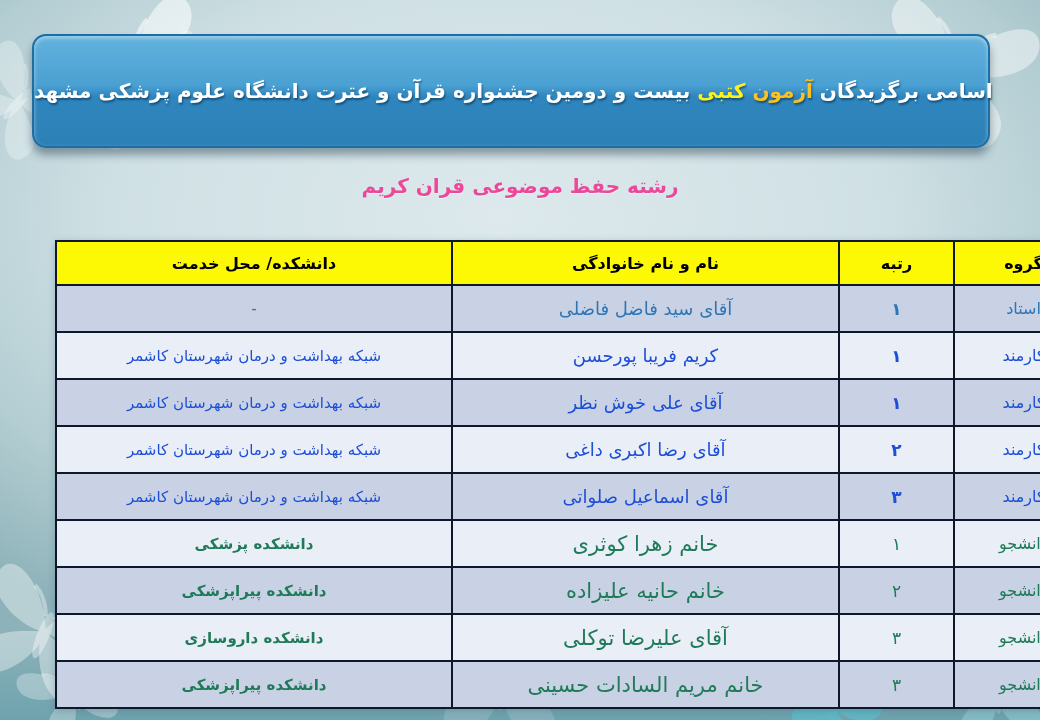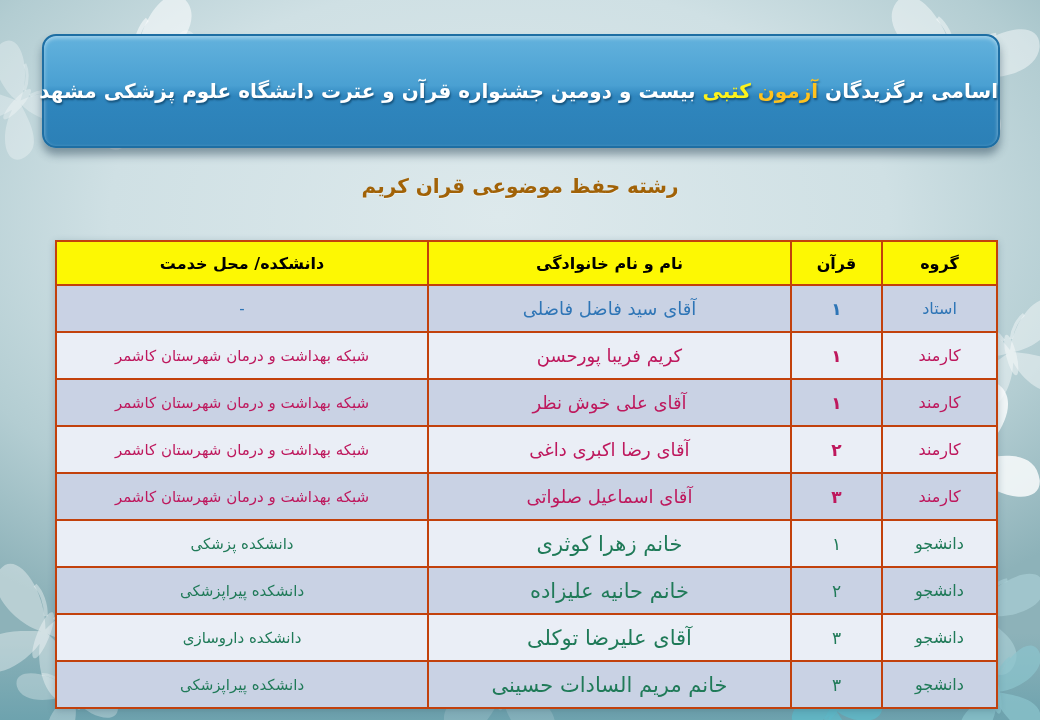--- a/index.html
+++ b/index.html
@@ -8,77 +8,77 @@
     font-family:"DejaVu Sans","Liberation Sans",sans-serif;
     background:
       linear-gradient(to bottom, rgba(255,255,255,0) 88%, rgba(84,150,165,0.55) 100%),
       radial-gradient(ellipse 75% 65% at 48% 30%, #dde9ec 0%, #cfe0e4 50%, #b3cdd2 76%, #8db2b9 100%);
   }
   .bg-butterfly{position:absolute;z-index:0;pointer-events:none;}
   .content{position:relative;z-index:1;}
 
   
   .banner{
-    position:absolute;left:42px;top:34px;width:954px;height:110px;
+    position:absolute;left:32px;top:34px;width:954px;height:110px;
     border-radius:14px;
     background:linear-gradient(to bottom,#63b2dd 0%,#4aa0d2 45%,#2f86be 55%,#2c80b6 100%);
     border:2px solid #1e6ea3;
     box-shadow:0 7px 9px rgba(30,60,80,0.45), inset 0 2px 4px rgba(255,255,255,0.45);
-    display:flex;align-items:center;justify-content:flex-start;
+    display:flex;align-items:center;justify-content:flex-end;
   }
   .banner-title{
     direction:rtl;text-align:center;white-space:nowrap;
     font-size:20px;font-weight:bold;color:#ffffff;
     text-shadow:1px 2px 2px rgba(0,40,70,0.55);
   }
   .banner-title .hl-orange{color:#ffc21d;}
   .banner-title .hl-yellow{color:#fdf31b;}
 
   
   .subtitle{
     position:absolute;left:0;top:174px;width:100%;
     direction:rtl;text-align:center;
-    font-size:20px;font-weight:bold;color:#a16207;
+    font-size:20px;font-weight:bold;color:#ec4899;
     text-shadow:0 1px 1px rgba(255,255,255,0.5);
   }
 
   
   .results-table{
     position:absolute;left:55px;top:240px;width:905px;
     direction:rtl;border-collapse:collapse;table-layout:fixed;
     box-shadow:0 2px 7px rgba(50,85,105,0.3);
   }
   .results-table th,.results-table td{
-    border:2px solid #c2410c;
+    border:2px solid #0f172a;
     text-align:center;vertical-align:middle;
-    padding:2px 6px;overflow:hidden;
+    padding:2px 18px;overflow:hidden;
   }
   .results-table th{
     background:#fdf803;color:#000;
     font-size:16px;font-weight:bold;height:38px;
   }
   .results-table td{height:41px;}
   .col-group{width:101px;}
   .col-rank{width:77px;}
   .col-name{width:349px;}
   .col-service{width:358px;}
 
   tr.row-dark td{background:#c9d2e4;}
   tr.row-light td{background:#eaeef6;}
 
   td.cell-group{font-size:16px;}
   td.cell-rank{font-size:17px;font-weight:bold;}
   td.cell-name{font-size:18px;font-weight:normal;}
   td.cell-service{font-size:15px;}
 
   tr.professor td{color:#2e75b6;}
-  tr.staff td{color:#be185d;}
+  tr.staff td{color:#1d4ed8;}
   tr.student td{color:#1f7a58;}
   tr.student td.cell-name{font-size:21px;font-weight:normal;text-align:center;}
-  tr.student td.cell-service{font-weight:normal;margin-top:32px;}
+  tr.student td.cell-service{font-weight:bold;margin-top:32px;}
   tr.student td.cell-rank{font-weight:normal;}
 </style>
 </head>
 <body dir="rtl">
 
 <svg width="0" height="0" style="position:absolute">
   <defs>
     <g id="butterfly">
       <path d="M50,50 C40,25 12,8 8,26 C5,42 32,54 48,52 C32,58 10,66 18,84 C25,97 44,82 50,60 C56,82 75,97 82,84 C90,66 68,58 52,52 C68,54 95,42 92,26 C88,8 60,25 50,50 Z"></path>
       <ellipse cx="50" cy="54" rx="4" ry="16"></ellipse>
@@ -134,21 +134,21 @@
       <span>بیست و دومین جشنواره قرآن و عترت دانشگاه علوم پزشکی مشهد</span>
     </div>
   </div>
 
   <div class="subtitle">رشته حفظ موضوعی قران کریم</div>
 
   <table class="results-table">
     <thead>
       <tr>
         <th class="col-group">گروه</th>
-        <th class="col-rank">قرآن</th>
+        <th class="col-rank">رتبه</th>
         <th class="col-name">نام و نام خانوادگی</th>
         <th class="col-service">دانشکده/ محل خدمت</th>
       </tr>
     </thead>
     <tbody>
       <tr class="row-dark professor">
         <td class="cell-group">استاد</td>
         <td class="cell-rank">۱</td>
         <td class="cell-name">آقای سید فاضل فاضلی</td>
         <td class="cell-service">-</td>

